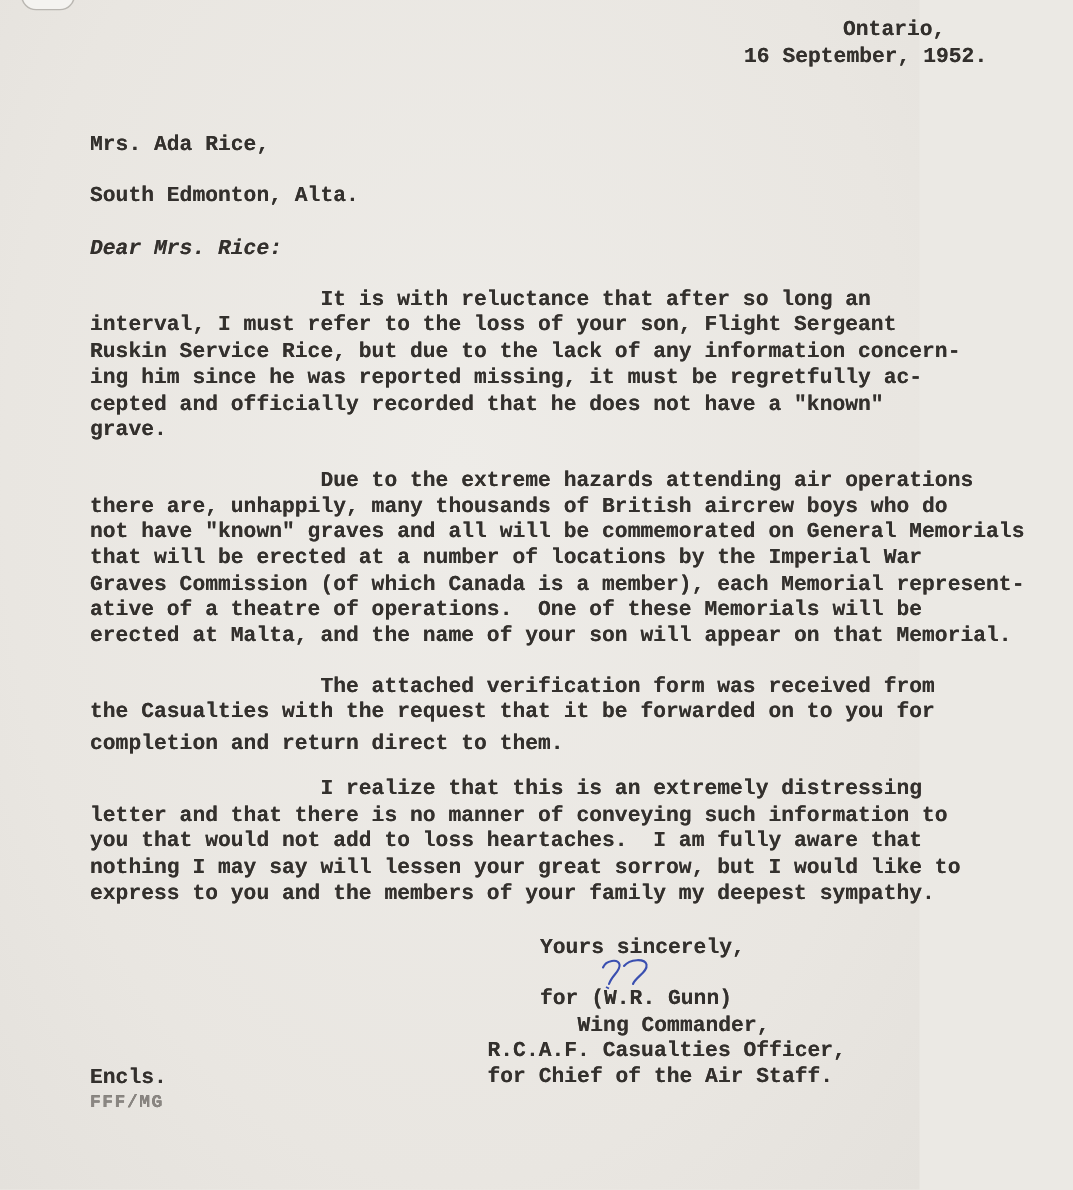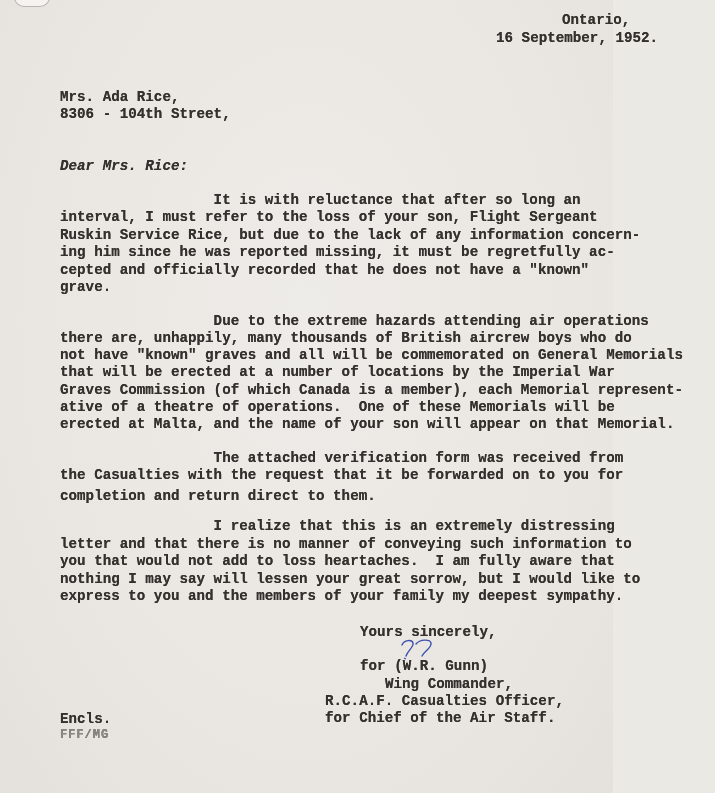--- a/index.html
+++ b/index.html
@@ -33,21 +33,21 @@
 </head>
 <body>
 
 <div class="paper">
   <div class="clip"></div>
 
   <div class="line" style="left:562px;top:12px;">Ontario,</div>
   <div class="line" style="left:496px;top:30px;">16 September, 1952.</div>
 
   <div class="line" style="left:60px;top:89px;">Mrs. Ada Rice,</div>
-  <div class="line" style="left:60px;top:106px;">8306 - 104th Street,</div>
+  <div class="line" style="left:60px;top:123px;">South Edmonton, Alta.</div>
 
   <div class="line" style="left:60px;top:158px;font-style:italic;">Dear Mrs. Rice:</div>
 
   <div>
     <div class="line" style="left:60px;top:192px;">                  It is with reluctance that after so long an</div>
     <div class="line" style="left:60px;top:209px;">interval, I must refer to the loss of your son, Flight Sergeant</div>
     <div class="line" style="left:60px;top:227px;">Ruskin Service Rice, but due to the lack of any information concern-</div>
     <div class="line" style="left:60px;top:244px;">ing him since he was reported missing, it must be regretfully ac-</div>
     <div class="line" style="left:60px;top:262px;">cepted and officially recorded that he does not have a "known"</div>
     <div class="line" style="left:60px;top:279px;">grave.</div>

